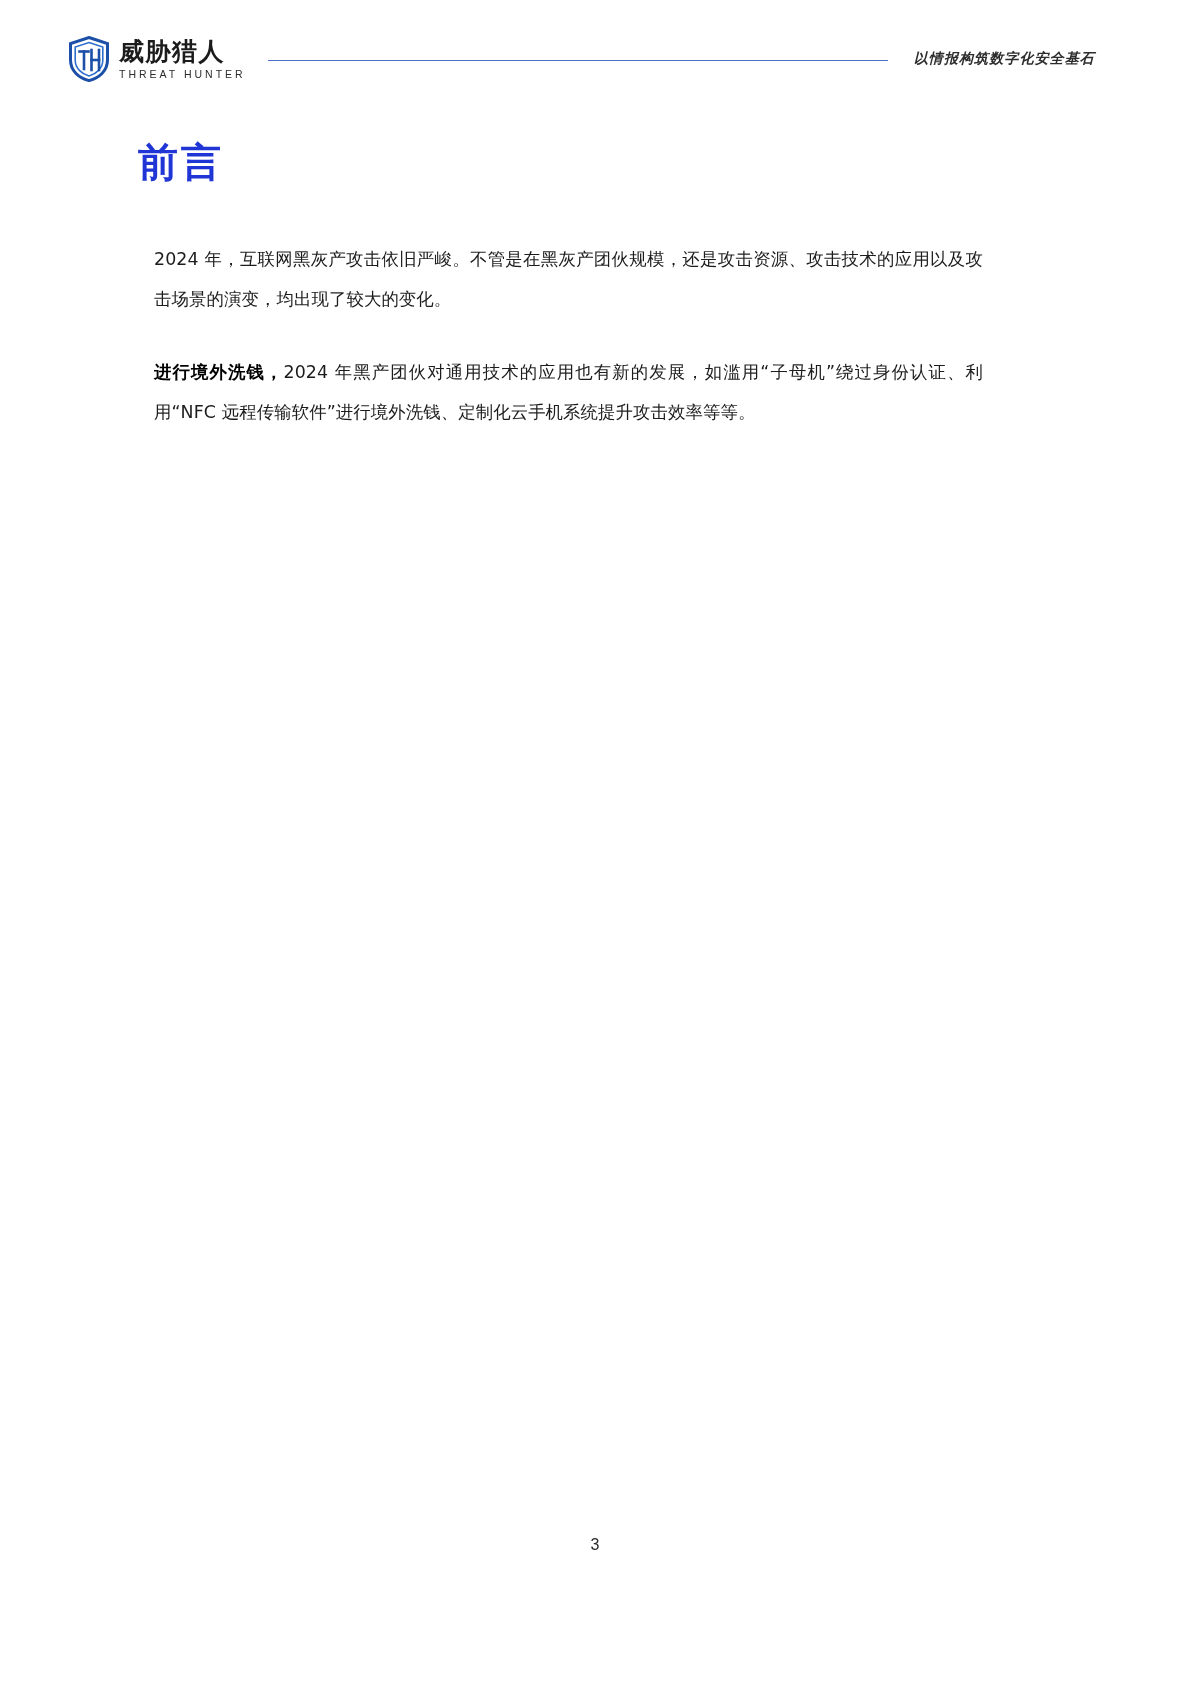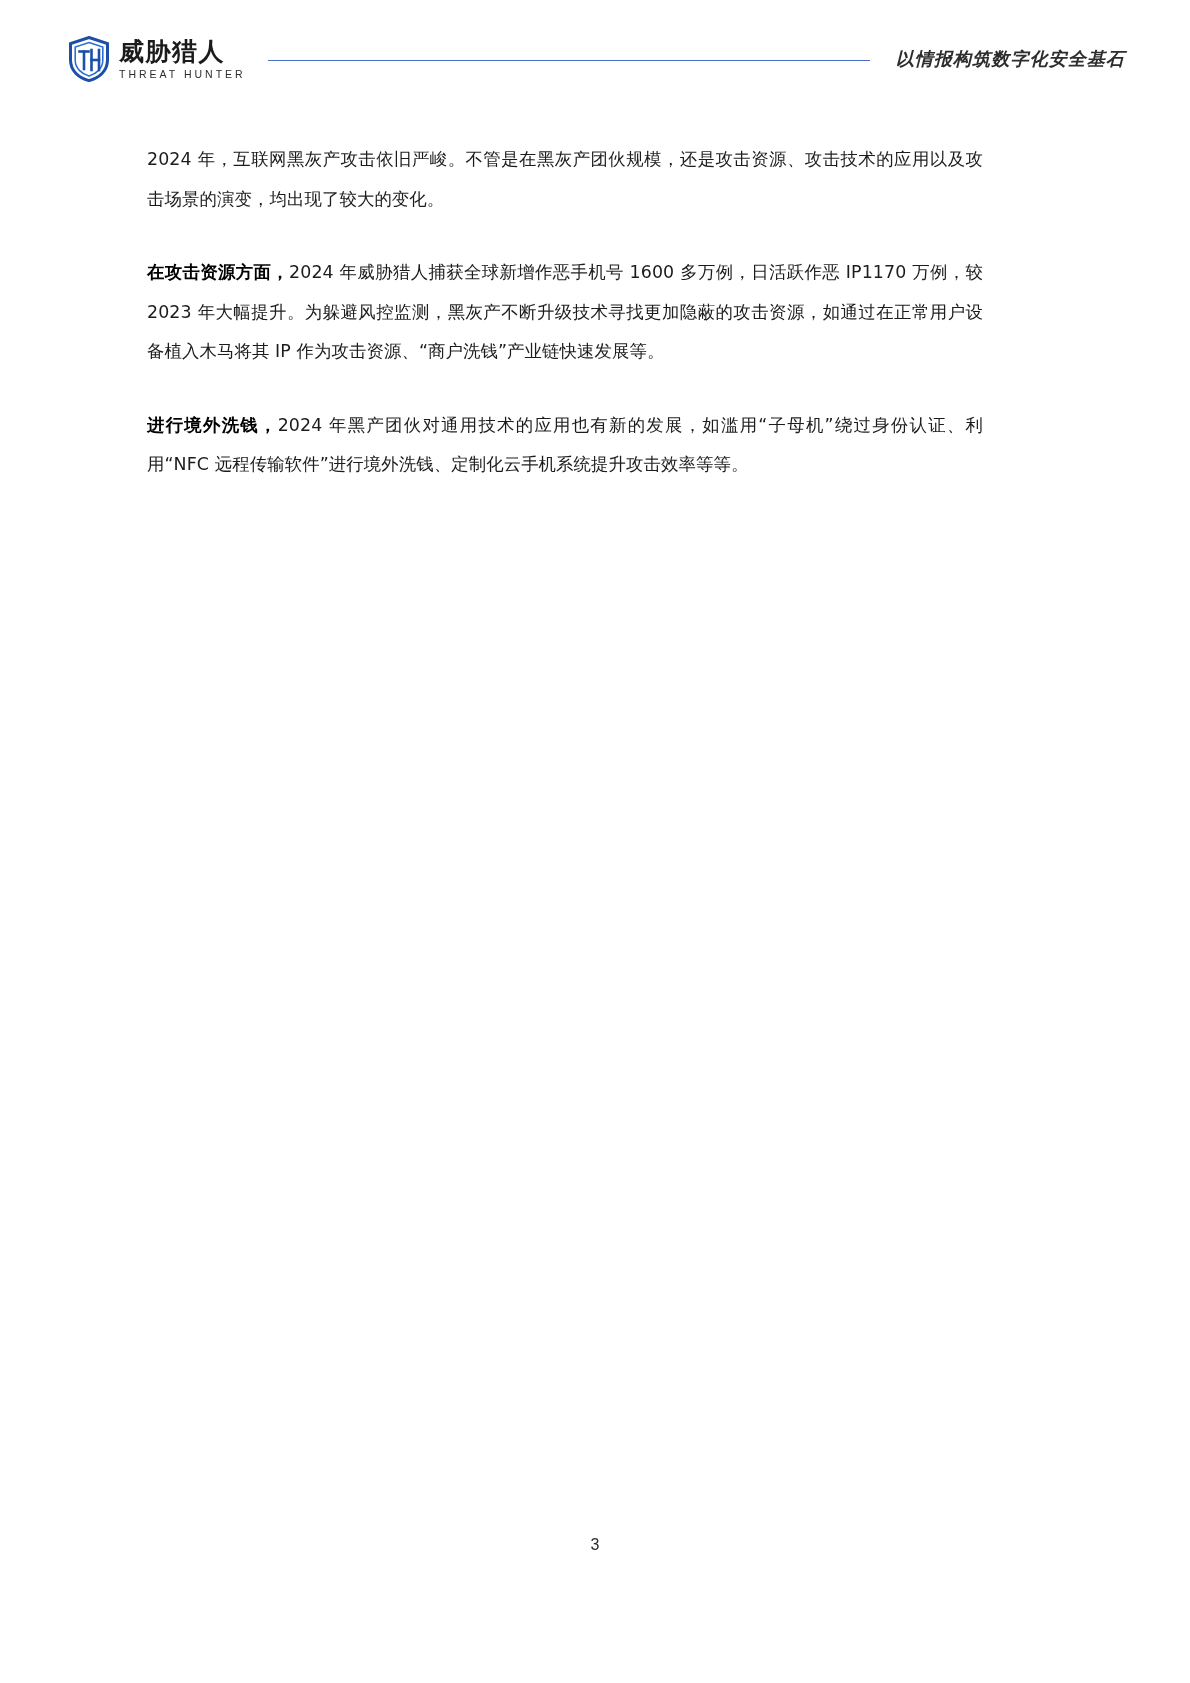--- a/index.html
+++ b/index.html
@@ -66,21 +66,21 @@
   }
   .header-rule {
     flex: 1 1 auto;
     height: 0;
     border-top: 1.4px solid #4a6fc4;
     margin: 2px 26px 0 22px;
     max-width: 620px;
   }
   .header-tagline {
     flex: 0 0 auto;
-    font-size: 18px;
+    font-size: 14px;
     font-weight: bold;
     font-style: italic;
     color: #2d2d2d;
     letter-spacing: 1.1px;
     font-family: "DejaVu Sans", "Liberation Sans", sans-serif;
     white-space: nowrap;
   }
 
   
   .content {
@@ -97,21 +97,21 @@
     line-height: 1.1;
     margin: 0 0 56px 0;
     font-family: "DejaVu Sans", "Liberation Sans", sans-serif;
   }
   .para {
     font-size: 17.4px;
     color: #1c1c1c;
     line-height: 2.27;
     text-align: justify;
     text-justify: inter-ideograph;
-    margin: 0 0 34px 9px;
+    margin: 0 0 34px 16px;
     font-family: "DejaVu Sans", "Liberation Sans", sans-serif;
     letter-spacing: 0.1px;
   }
   .para:last-child { margin-bottom: 0; }
   .para b {
     font-weight: bold;
     color: #000;
   }
 
   
@@ -151,28 +151,26 @@
       </span>
     </div>
 
     <div class="header-rule"></div>
 
     <div class="header-tagline">以情报构筑数字化安全基石</div>
   </div>
 
   <div class="content">
 
+    <h1 class="section-title">前言</h1>
 
     <p class="para">
       <b></b><span>2024 年，互联网黑灰产攻击依旧严峻。不管是在黑灰产团伙规模，还是攻击资源、攻击技术的应用以及攻击场景的演变，均出现了较大的变化。</span>
     </p>
 
-    <p class="para">
-      <b>在攻击资源方面，</b><span>2024 年威胁猎人捕获全球新增作恶手机号 1600 多万例，日活跃作恶 IP1170 万例，较 2023 年大幅提升。为躲避风控监测，黑灰产不断升级技术寻找更加隐蔽的攻击资源，如通过在正常用户设备植入木马将其 IP 作为攻击资源、“商户洗钱”产业链快速发展等。</span>
-    </p>
 
     <p class="para">
       <b>进行境外洗钱，</b><span>2024 年黑产团伙对通用技术的应用也有新的发展，如滥用“子母机”绕过身份认证、利用“NFC 远程传输软件”进行境外洗钱、定制化云手机系统提升攻击效率等等。</span>
     </p>
 
 
 
   </div>
 
   <div class="page-number">3</div>

